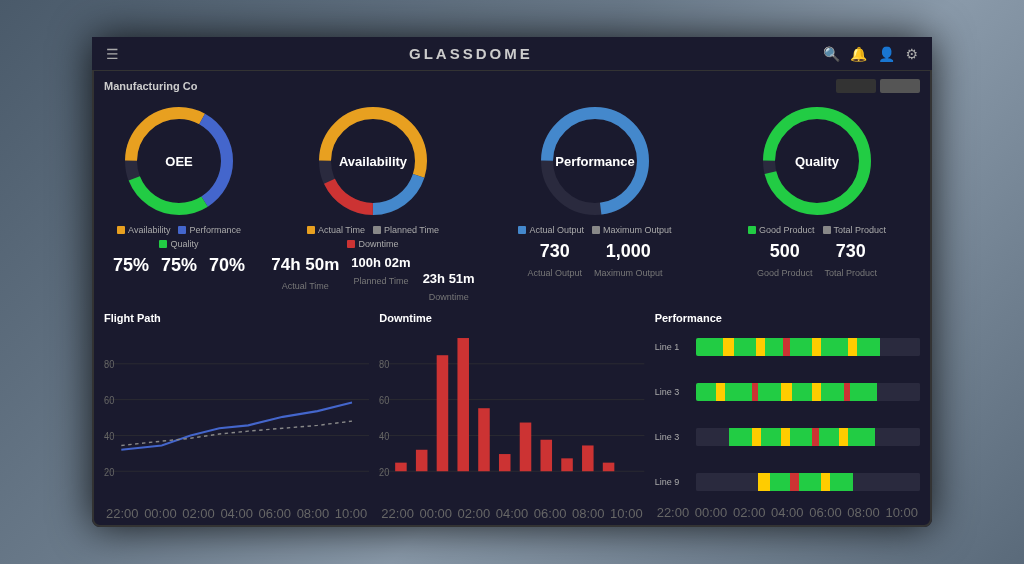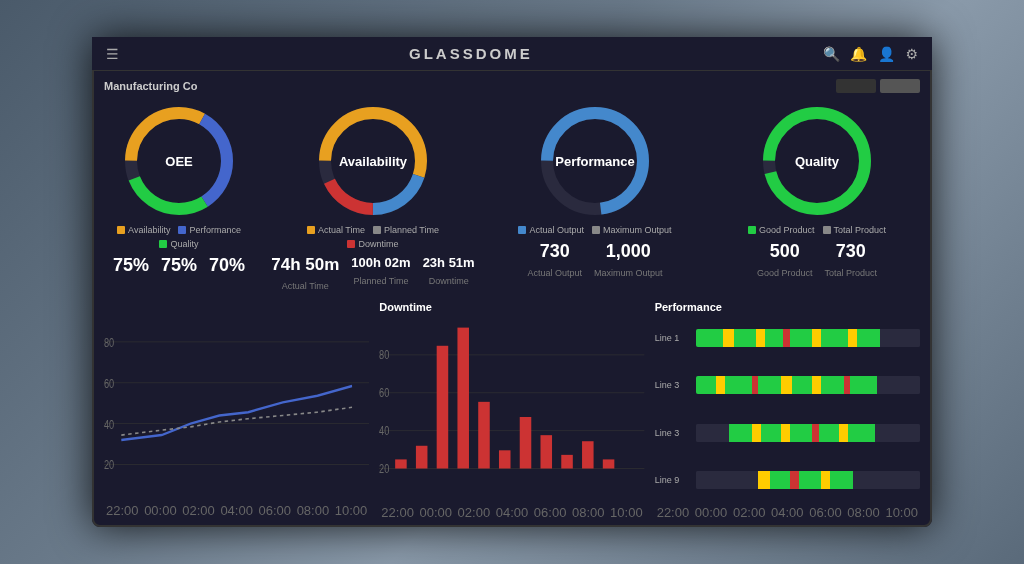--- a/index.html
+++ b/index.html
@@ -303,21 +303,21 @@
         <div class="gauge-stats">
           <div class="gauge-stat">
             <span class="gauge-stat-value" style="font-size:17px;">74h 50m</span>
             <span class="gauge-stat-label">Actual Time</span>
           </div>
           <div class="gauge-stat">
             <span class="gauge-stat-value" style="font-size:13px;">100h 02m</span>
             <span class="gauge-stat-label">Planned Time</span>
           </div>
           <div class="gauge-stat">
-            <span class="gauge-stat-value" style="font-size:13px;">23h 51m</span>
+            <span class="gauge-stat-value" style="font-size:13px;margin-top:16px;">23h 51m</span>
             <span class="gauge-stat-label">Downtime</span>
           </div>
         </div>
       </div>
 
       <div class="gauge-card">
         <div class="gauge-canvas-wrap">
           <svg viewBox="0 0 120 120">
             <circle cx="60" cy="60" r="48" fill="none" stroke="#2a2a3e" stroke-width="12"></circle>
             <circle cx="60" cy="60" r="48" fill="none" stroke="#4488cc" stroke-width="12" stroke-dasharray="220.2 81.4" stroke-dashoffset="75.4" transform="rotate(-90 60 60)"></circle>
@@ -373,20 +373,21 @@
             <span class="gauge-stat-value">730</span>
             <span class="gauge-stat-label">Total Product</span>
           </div>
         </div>
       </div>
     </div>
 
     <div class="bottom-row">
 
       <div class="chart-card">
+        <div class="chart-title">Flight Path</div>
         <div class="chart-area">
           <svg viewBox="0 0 230 120" preserveAspectRatio="none" style="width:100%;height:90%;">
 
             <line x1="0" y1="100" x2="230" y2="100" stroke="#333" stroke-width="0.5"></line>
             <line x1="0" y1="75" x2="230" y2="75" stroke="#333" stroke-width="0.5"></line>
             <line x1="0" y1="50" x2="230" y2="50" stroke="#333" stroke-width="0.5"></line>
             <line x1="0" y1="25" x2="230" y2="25" stroke="#333" stroke-width="0.5"></line>
 
             <text x="0" y="103" fill="#666" font-size="8">20</text>
             <text x="0" y="78" fill="#666" font-size="8">40</text>

